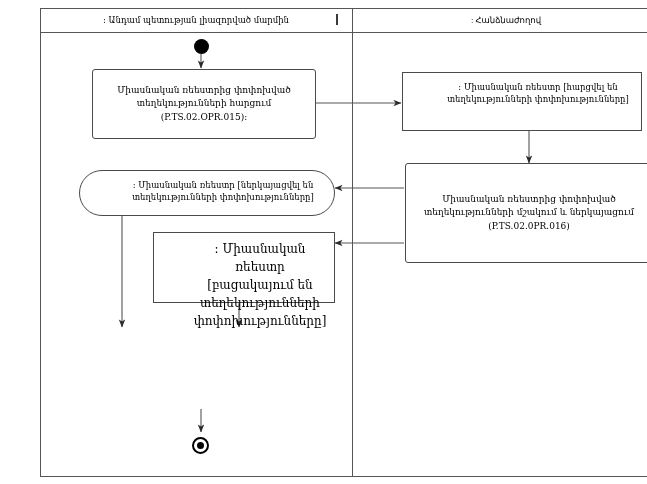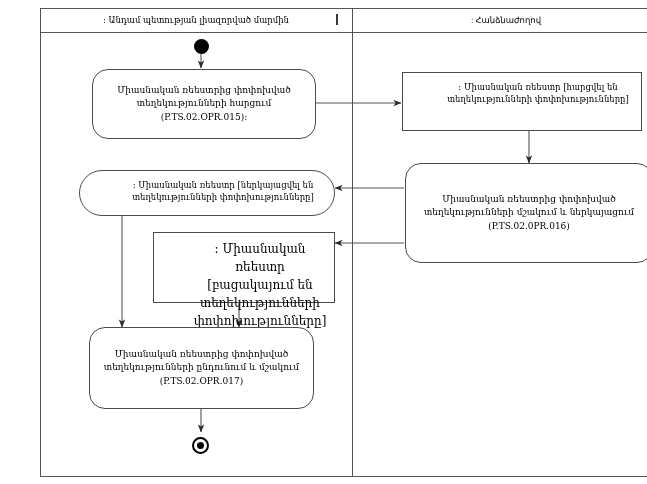--- a/index.html
+++ b/index.html
@@ -81,21 +81,21 @@
     background: #ffffff;
     display: flex;
     align-items: center;
     justify-content: center;
     text-align: center;
     color: #000000;
     padding: 4px 8px;
   }
   .activity {
     border: 1px solid #4a4a4a;
-    border-radius: 16px;
+    border-radius: 3px;
     font-size: 9px;
     line-height: 1.45;
   }
   .object-node {
     border: 1px solid #4a4a4a;
     border-radius: 0;
     font-size: 8.5px;
     line-height: 1.45;
     align-items: flex-start;
     padding-top: 8px;
@@ -212,17 +212,16 @@
   <div class="node activity" style="left:65px; top:69px; width:224px; height:70px;">Միասնական ռեեստրից փոփոխված տեղեկությունների հարցում (P.TS.02.OPR.015):</div>
 
   <div class="node object-node" style="left:375px; top:72px; width:240px; height:59px;">: Միասնական ռեեստր [հարցվել են տեղեկությունների փոփոխությունները]</div>
 
   <div class="node activity" style="left:378px; top:163px; width:248px; height:100px;">Միասնական ռեեստրից փոփոխված տեղեկությունների մշակում և ներկայացում (P.TS.02.0PR.016)</div>
 
   <div class="node object-node" style="left:52px; top:170px; width:256px; height:46px;border-radius:23px;">: Միասնական ռեեստր [ներկայացվել են տեղեկությունների փոփոխությունները]</div>
 
   <div class="node object-node small" style="left:126px; top:232px; width:182px; height:71px;">: Միասնական ռեեստր [բացակայում են տեղեկությունների փոփոխությունները]</div>
 
-  <div class="node activity" style="left:62px; top:327px; width:225px; height:82px;">Միասնական ռեեստրից փոփոխված տեղեկությունների ընդունում և մշակում (P.TS.02.OPR.017)</div>
 
   <div class="final-node" style="left:165px; top:437px;"></div>
 
 </div>
 
 </body></html>

